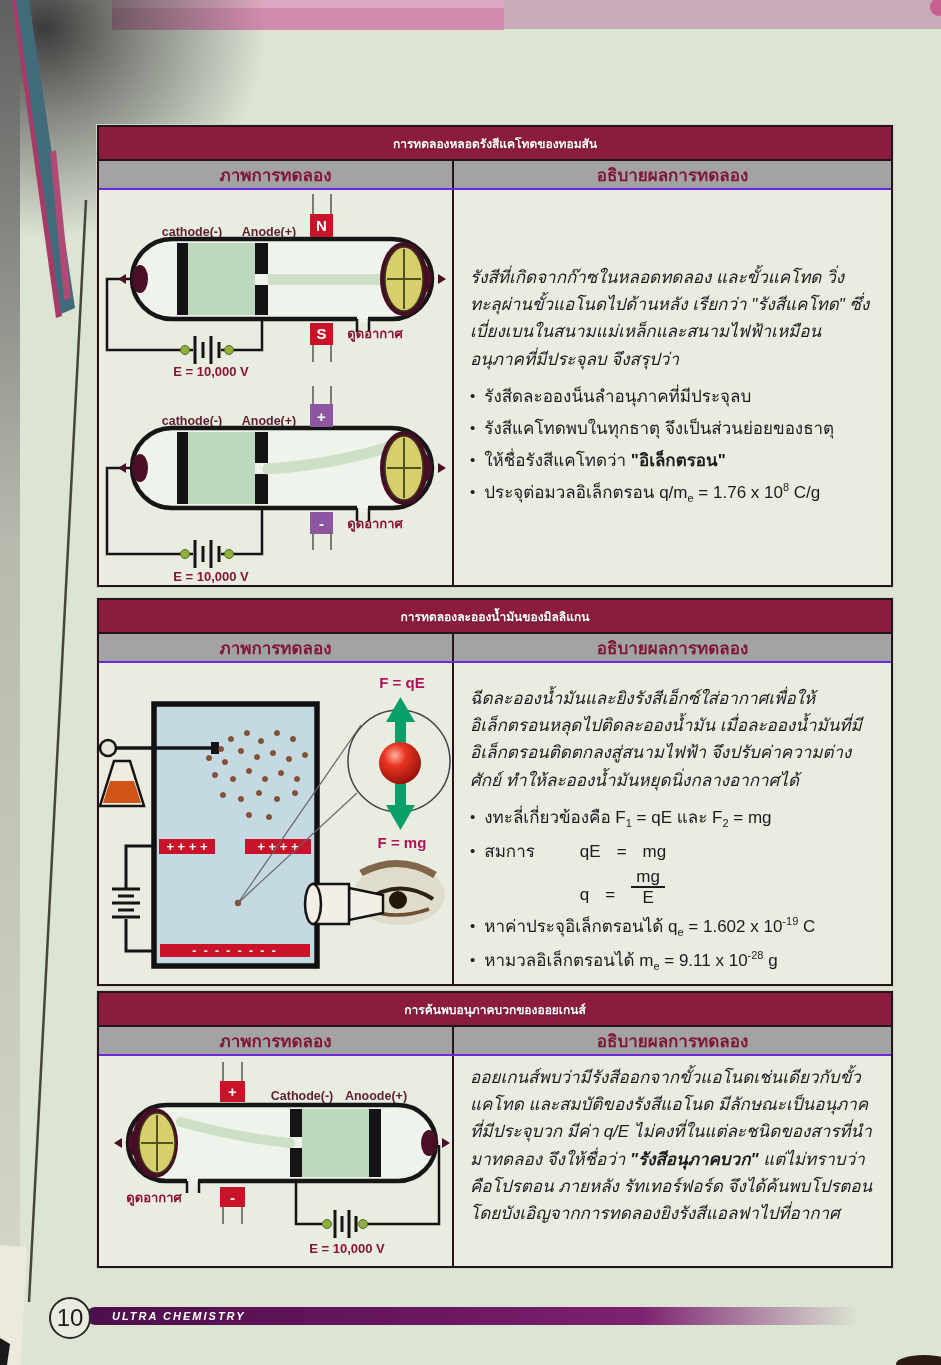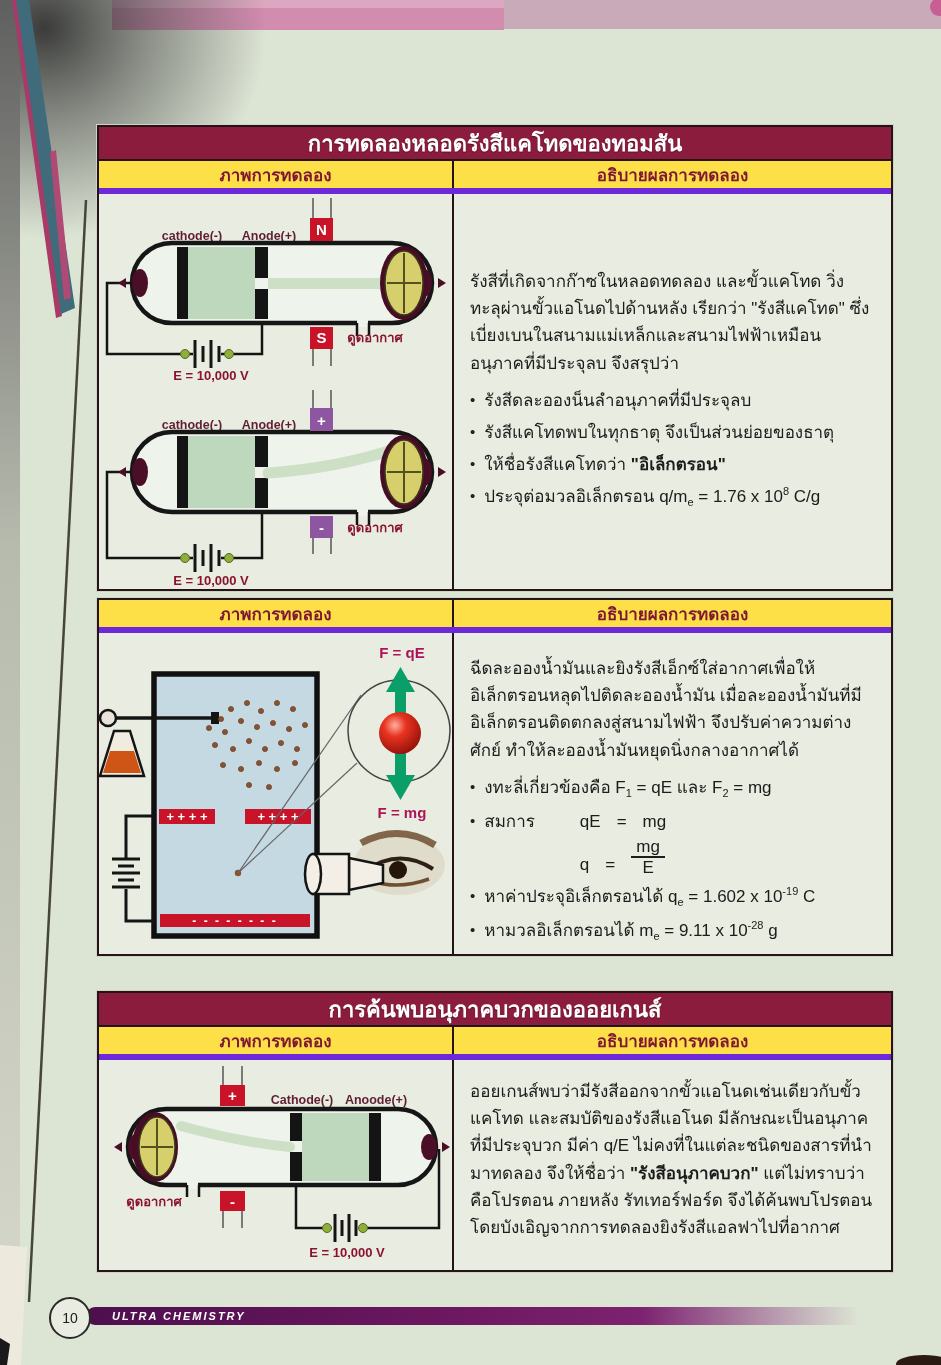--- a/index.html
+++ b/index.html
@@ -13,58 +13,58 @@
   
   #bg-art{left:0;top:0;width:941px;height:1365px;z-index:0;}
   
   .exp-table{
     position:absolute;left:97px;width:792px;
     border:2px solid #241419;background:#e9ece0;z-index:2;
     box-shadow:0 0 0 1px #cfd4c3;
   }
   .t-title{
     height:32px;background:#8c1c3e;border-bottom:2px solid #241419;
-    color:#fff;font-weight:bold;font-size:22px;
+    color:#fff;font-weight:bold;font-size:12px;
     display:flex;align-items:center;justify-content:center;
     text-shadow:0 1px 1px rgba(0,0,0,.4);
   }
-  .t-cols{display:flex;height:27px;background:#fde047;border-bottom:6px solid #6d28d9;}
+  .t-cols{display:flex;height:27px;background:#a3a3a3;border-bottom:2px solid #6d28d9;}
   .t-cols .cell{
     display:flex;align-items:center;justify-content:center;
     color:#7e1634;font-weight:bold;font-size:17px;
   }
   .col-l{width:353px;border-right:2px solid #241419;}
   .col-r{flex:1;}
   .t-body{display:flex;align-items:stretch;}
   .body-l{width:353px;border-right:2px solid #241419;position:relative;overflow:hidden;}
   .body-r{flex:1;color:#1c1c1c;font-size:17px;line-height:1.6;}
-  .body-r .para{text-align:left;}
+  .body-r .para{text-align:left;font-style:italic;}
   .bullets{margin-top:10px;}
   .bullet{display:flex;gap:9px;margin:5px 0;align-items:flex-start;}
   .bullet .dot{color:#222;font-size:15px;line-height:1.7;}
   sub{font-size:11px;}
   sup{font-size:11px;}
   .bold{font-weight:bold;}
   .eqs{margin-left:36px;}
   .eq-line{display:flex;gap:16px;align-items:flex-end;}
   .frac{display:inline-flex;flex-direction:column;align-items:center;line-height:1.15;vertical-align:middle;}
   .frac .num{border-bottom:2px solid #1c1c1c;padding:0 5px;}
   
   #t1 .body-l{height:395px;}
   #t1 .body-r{padding:74px 18px 0 16px;}
   #t2 .body-l{height:321px;}
   #t2 .body-r{padding:22px 18px 0 16px;}
   #t3 .body-l{height:210px;}
-  #t3 .body-r{padding:18px 16px 0 16px;}
+  #t3 .body-r{padding:8px 16px 0 16px;}
   
   .page-circle{
     position:absolute;left:49px;top:1297px;width:38px;height:38px;
     border:2px solid #2a2a2a;border-radius:50%;background:#e9ece0;
     display:flex;align-items:center;justify-content:center;
-    font-size:14px;color:#1c1c1c;z-index:3;
+    font-size:24px;color:#1c1c1c;z-index:3;
   }
   .brand-bar{
     position:absolute;left:86px;top:1307px;width:772px;height:18px;z-index:2;
     background:linear-gradient(90deg,#4e0f4e 0%,#6b175f 45%,#7d2270 72%,rgba(125,34,112,0) 100%);
     border-radius:10px 0 0 10px;display:flex;align-items:center;
   }
   .brand-text{
     color:#fff;font-weight:bold;font-style:italic;font-size:11px;
     letter-spacing:2px;padding-left:26px;
   }
@@ -226,20 +226,21 @@
         <div class="bullet">
             <span class="dot">•</span>
             <span><span>ประจุต่อมวลอิเล็กตรอน q/m</span><sub>e</sub><span> = 1.76 x 10</span><sup>8</sup><span> C/g</span></span>
           </div>
       </div>
     </div>
   </div>
 </section>
 
 <section id="t2" class="exp-table" style="top:598px;">
+  <div class="t-title">การทดลองละอองน้ำมันของมิลลิแกน</div>
   <div class="t-cols">
     <div class="cell col-l">ภาพการทดลอง</div>
     <div class="cell col-r">อธิบายผลการทดลอง</div>
   </div>
   <div class="t-body">
     <div class="body-l">
       <svg width="353" height="321" viewBox="0 0 353 321">
         <defs>
           <radialGradient id="ballGrad" cx="38%" cy="32%" r="75%">
             <stop offset="0%" stop-color="#ffb0a0"></stop>

